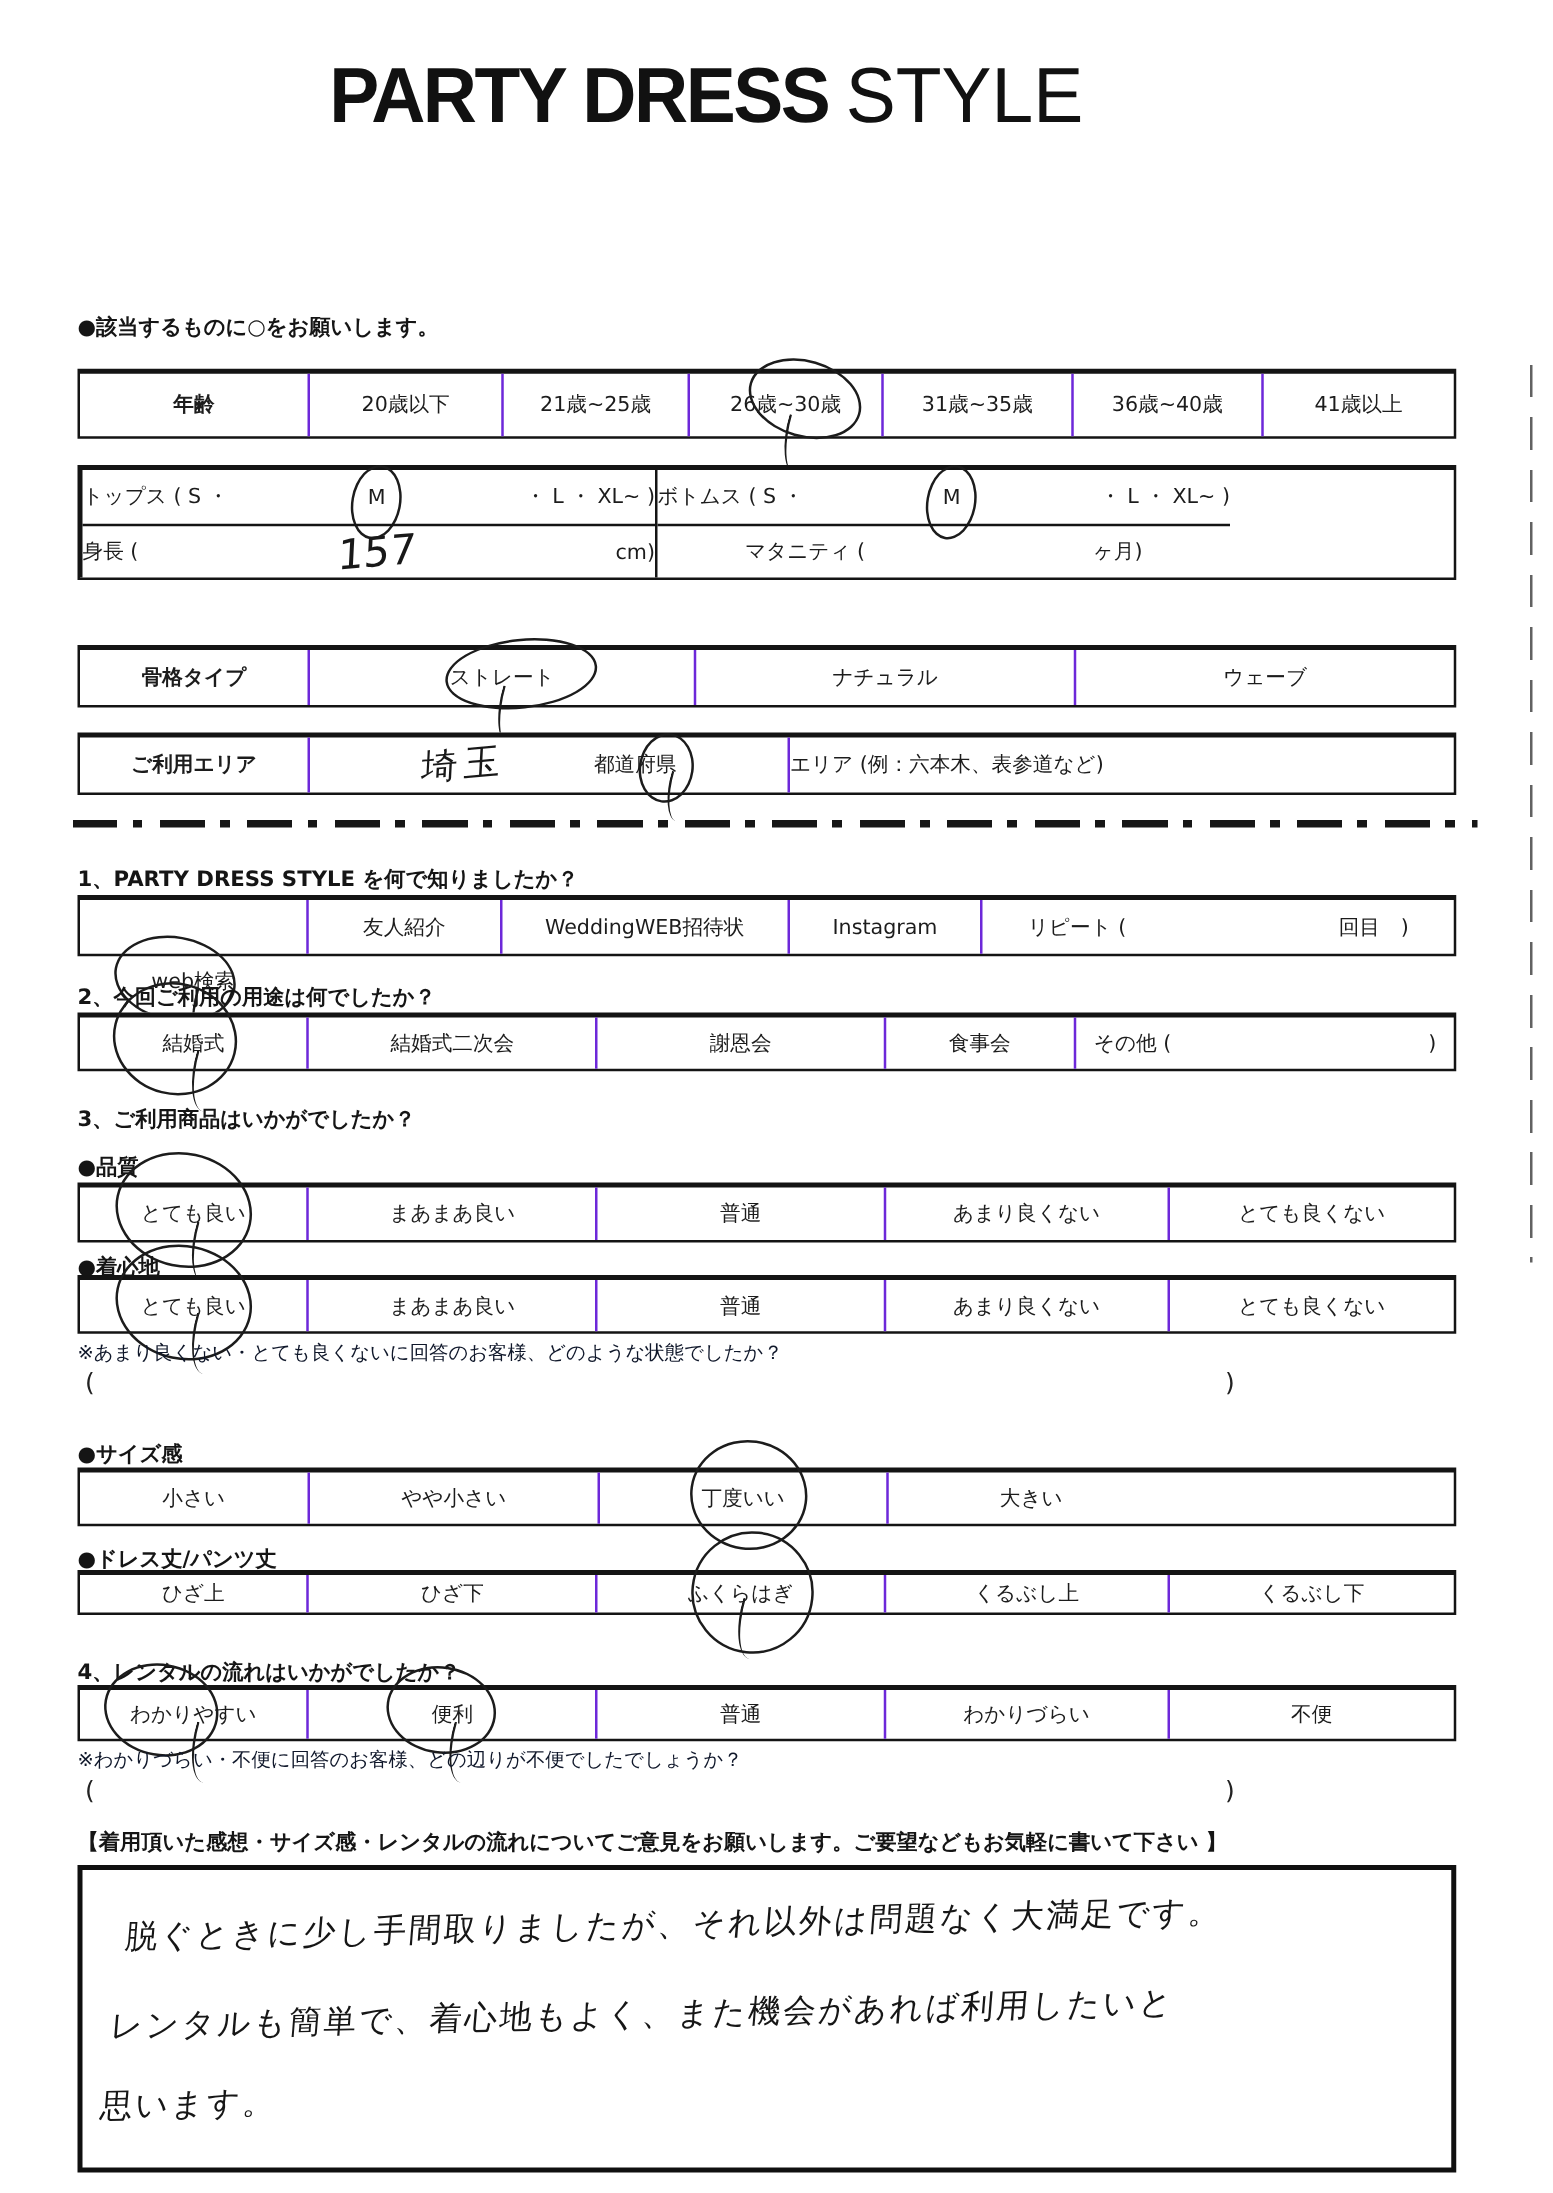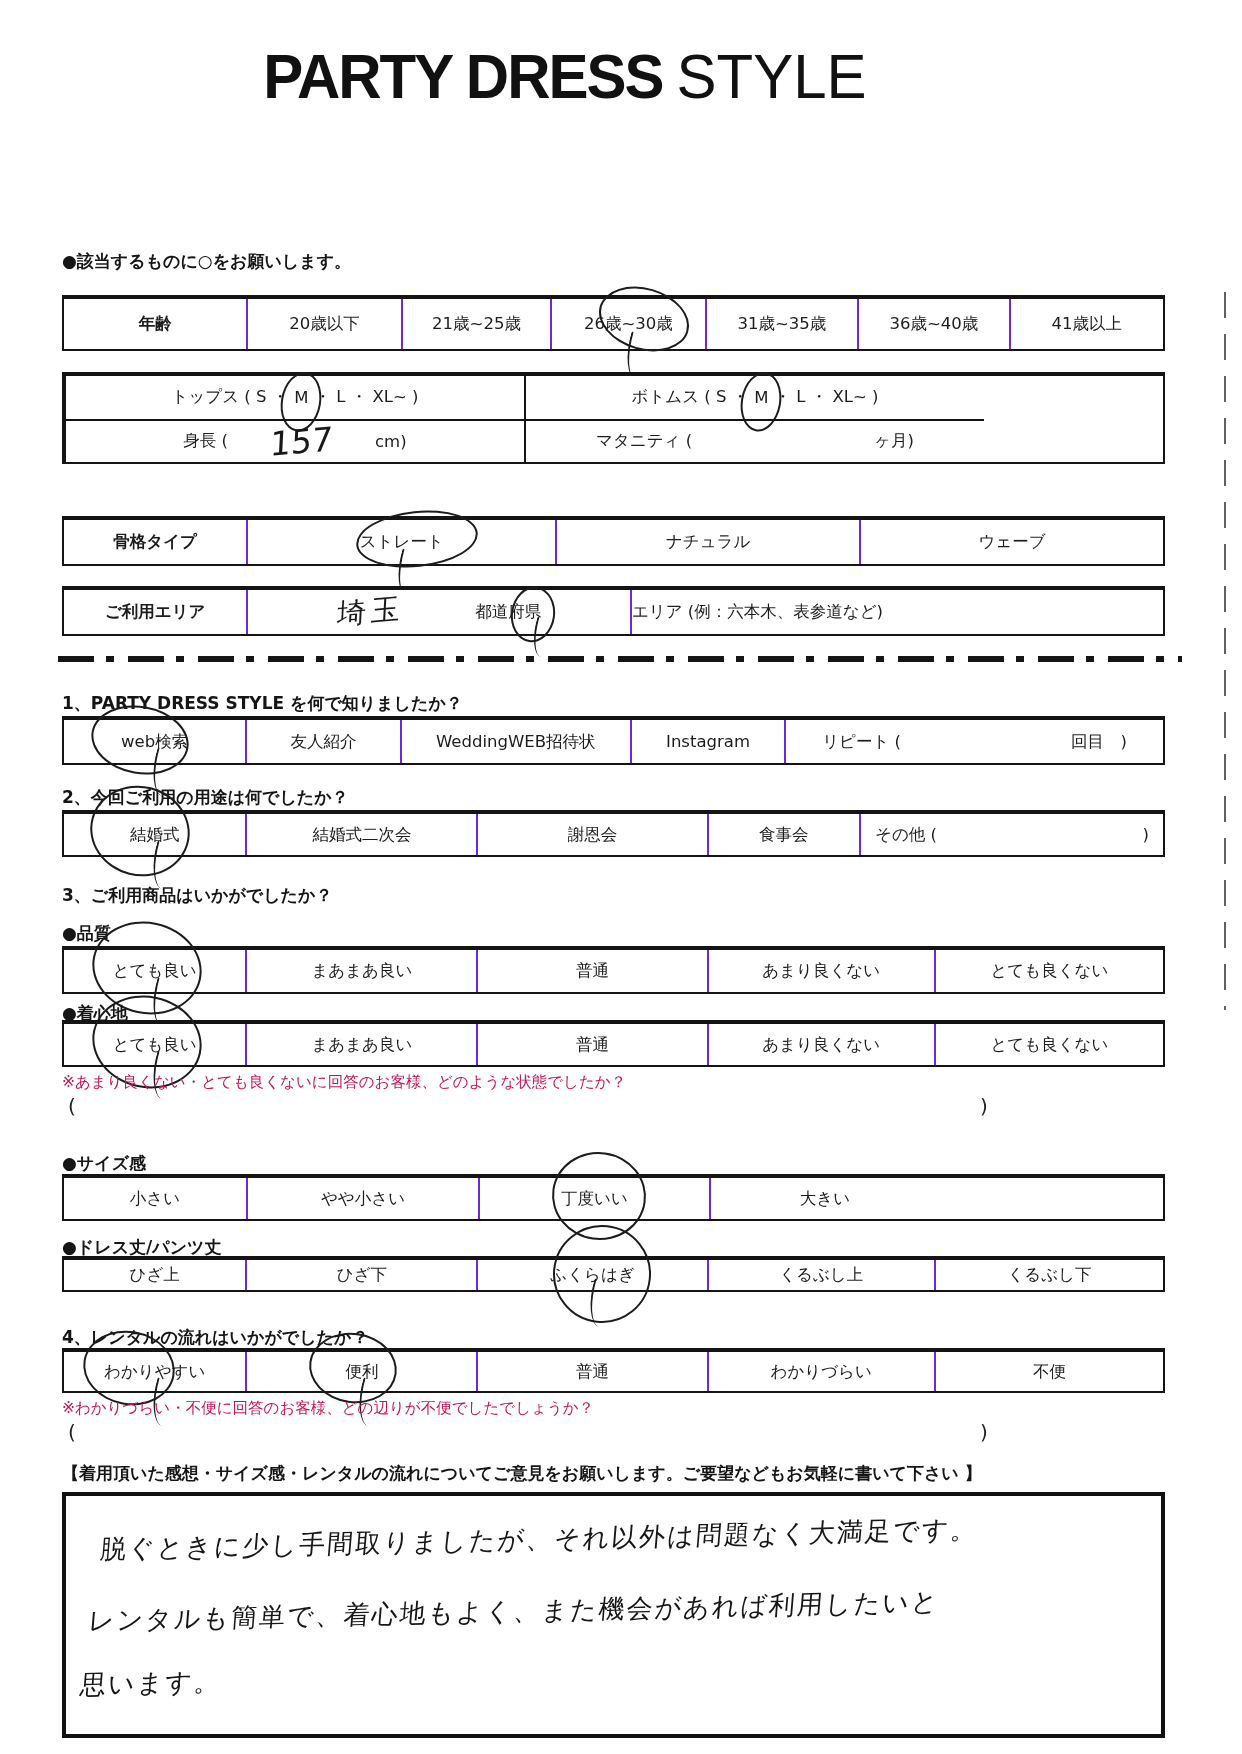--- a/index.html
+++ b/index.html
@@ -17,42 +17,42 @@
     white-space:nowrap;
   }
   .t-main{font-weight:900; letter-spacing:-2px;}
   .t-sub{font-weight:400; margin-left:14px; letter-spacing:0px;}
   
   .intro{
     position:absolute; top:148px; left:62px; width:1120px;
     font-size:17px; line-height:29px; color:#1e1e1e;
   }
   .bold-line{ position:absolute; left:62px; font-weight:bold; font-size:17px; color:#151515; white-space:nowrap;}
-  .note-line{ position:absolute; left:62px; font-size:15.5px; color:#be185d; white-space:nowrap;}
+  .note-line{ position:absolute; left:62px; font-size:15.5px; color:#0f172a; white-space:nowrap;}
   .paren{ position:absolute; font-size:20px; color:#222;}
   
   .tbl{
     position:absolute; left:62px; width:1103px; display:flex;
     border:2px solid #141414; border-top-width:4px; box-sizing:border-box;
     background:#fff; overflow:visible;
   }
   .cell{
     display:flex; align-items:center; justify-content:center;
     border-left:2px solid #6d28d9; box-sizing:border-box;
     font-size:16.5px; text-align:center; position:relative; overflow:visible;
     height:100%; white-space:nowrap;
   }
   .cell:first-child{border-left:none;}
   .cell.head{font-weight:bold;}
   .tbl2{
     position:absolute; left:62px; width:1103px; display:flex;
     border:2px solid #141414; border-top-width:4px; box-sizing:border-box; background:#fff;
   }
   .tbl2 .vcol{display:flex; flex-direction:column; border-left:2px solid #141414; box-sizing:border-box;}
-  .tbl2 .vcol .row{display:flex; align-items:center; justify-content:center; box-sizing:border-box;
+  .tbl2 .vcol .row{display:flex; align-items:center; justify-content:space-between; box-sizing:border-box;
     font-size:16.5px; position:relative; overflow:visible; white-space:nowrap;}
   .tbl2 .vcol .row + .row{border-top:2px solid #141414;}
   .gap6{gap:6px;} 
   
   .hw{
     font-family:"DejaVu Sans",sans-serif; color:#181818;
     transform:rotate(-5deg) skewX(-8deg); display:inline-block;
   }
   .hw-num{font-size:33px;}
   .hw-pref{font-size:29px; letter-spacing:5px;}
@@ -202,21 +202,21 @@
     </div>
     <div class="cell" style="width:535px;justify-content:flex-start;padding-right:10px;">
         <span>エリア (例：六本木、表参道など)</span>
       </div>
   </div>
 
   <div class="dashline" style="top:656px;"></div>
 
   <div class="bold-line" style="top:692px;">1、PARTY DRESS STYLE を何で知りましたか？</div>
   <div class="tbl" style="top:716px;height:49px;">
-    <div class="cell circled c-web tail" style="width:182px;">
+    <div class="cell circled c-web tail" style="width:182px;margin-top:43px;">
         <span>web検索</span>
       </div>
     <div class="cell" style="width:155px;">
         <span>友人紹介</span>
       </div>
     <div class="cell" style="width:231px;">
         <span>WeddingWEB招待状</span>
       </div>
     <div class="cell" style="width:155px;">
         <span>Instagram</span>

